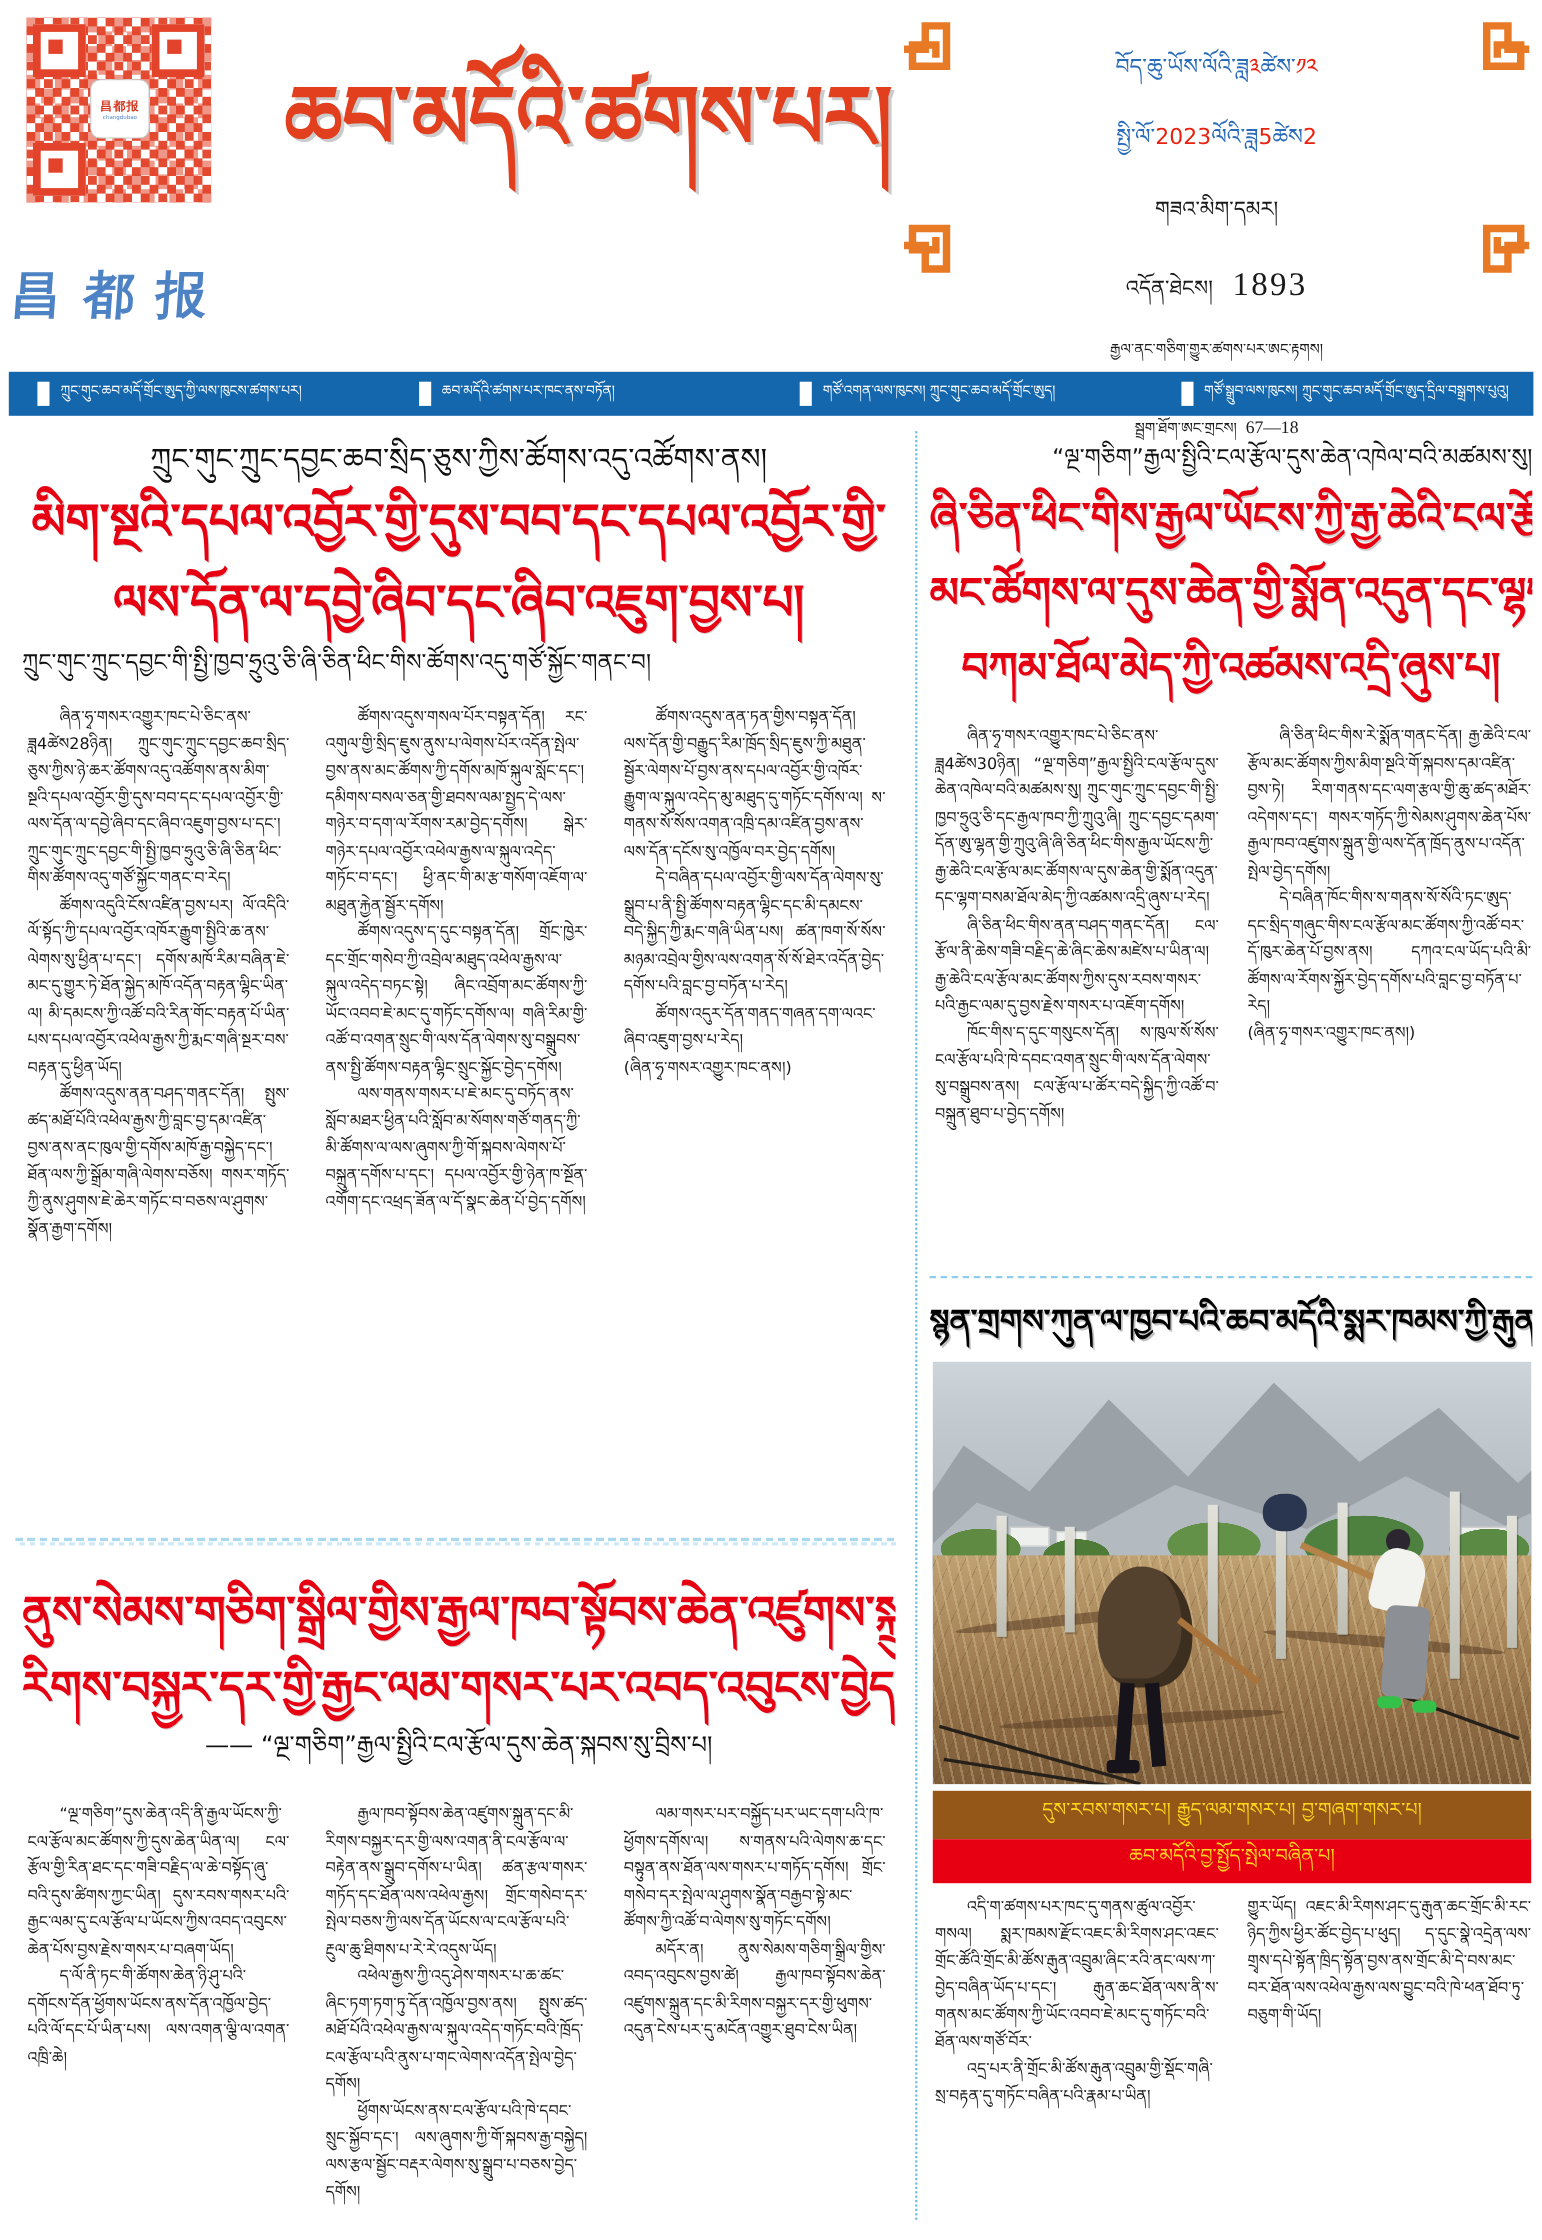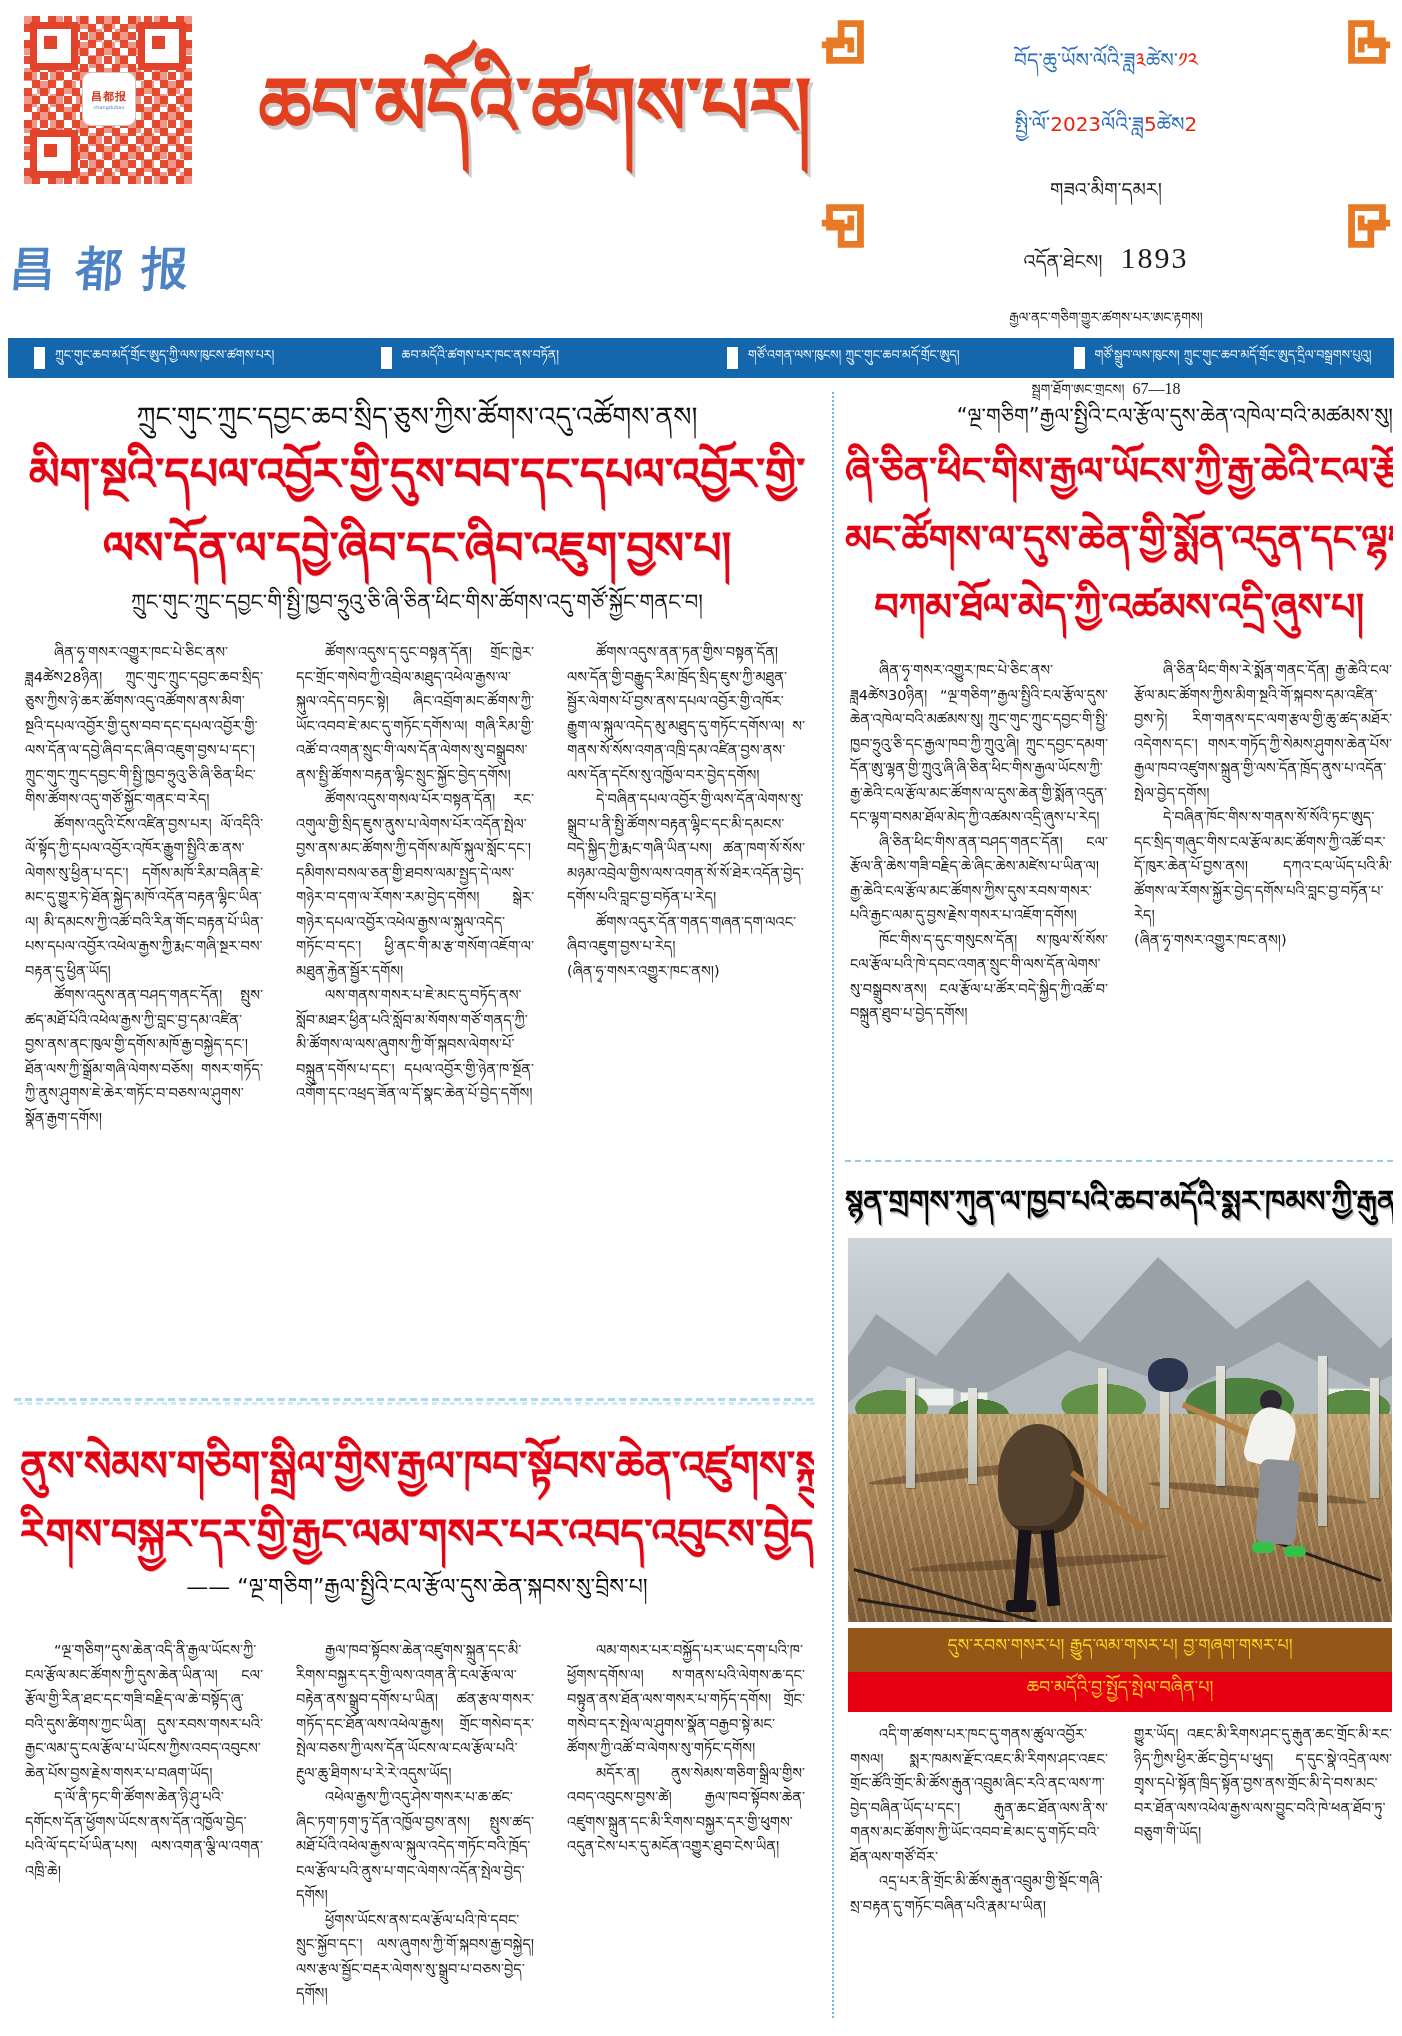--- a/index.html
+++ b/index.html
@@ -54,21 +54,21 @@
         background:repeating-linear-gradient(90deg,#a9d8ef 0 7px,#ffffff 7px 11px),
                    repeating-linear-gradient(90deg,#ffffff 0 4px,#cfe9f7 4px 9px);
         background-size:100% 3px;background-position:0 0,0 4px;background-repeat:no-repeat,no-repeat;}
   .r-dash{left:845px;top:1160px;width:548px;border-top:2px dashed #8fcdea;}
 
   
   .kicker-l{left:20px;top:386px;width:794px;text-align:center;font-size:27px;color:#101010;font-weight:500;white-space:nowrap;overflow:hidden;}
   .red-h{color:#e60012;font-weight:bold;text-align:center;white-space:nowrap;overflow:hidden;text-shadow:1px 1px 0 rgba(120,120,120,.35);}
   .hl1{left:20px;top:424px;width:794px;font-size:44px;}
   .hl2{left:20px;top:498px;width:794px;font-size:44px;}
-  .sub-l{left:20px;top:578px;width:794px;text-align:center;font-size:21px;color:#101010;white-space:nowrap;overflow:hidden;}
+  .sub-l{left:20px;top:578px;width:794px;text-align:left;font-size:21px;color:#101010;white-space:nowrap;overflow:hidden;}
   .kicker-r{left:845px;top:392px;width:548px;text-align:right;font-size:21px;color:#101010;white-space:nowrap;overflow:hidden;}
   .hr1{left:845px;top:428px;width:548px;font-size:38px;}
   .hr2{left:845px;top:496px;width:548px;font-size:38px;}
   .hr3{left:845px;top:564px;width:548px;font-size:38px;}
 
   
   .col{overflow:hidden;}
   .col p{margin:0;font-size:14.5px;line-height:24.5px;text-align:justify;text-indent:2em;color:#141414;}
   .col p.noindent{text-indent:0;}
   .col p.credit{text-indent:0;}
@@ -193,22 +193,22 @@
 <div class="abs red-h hl1">མིག་སྔའི་དཔལ་འབྱོར་གྱི་དུས་བབ་དང་དཔལ་འབྱོར་གྱི་</div>
 <div class="abs red-h hl2">ལས་དོན་ལ་དབྱེ་ཞིབ་དང་ཞིབ་འཇུག་བྱས་པ།</div>
 <div class="abs sub-l">ཀྲུང་གུང་ཀྲུང་དབྱང་གི་སྤྱི་ཁྱབ་ཧྲུའུ་ཅི་ཞི་ཅིན་ཕིང་གིས་ཚོགས་འདུ་གཙོ་སྐྱོང་གནང་བ།</div>
 
 <div class="abs col" style="left:25px;top:640px;width:238px;height:752px">
   <p>ཞིན་ཧྭ་གསར་འགྱུར་ཁང་པེ་ཅིང་ནས་ཟླ4ཚེས28ཉིན། ཀྲུང་གུང་ཀྲུང་དབྱང་ཆབ་སྲིད་ཅུས་ཀྱིས་ཉེ་ཆར་ཚོགས་འདུ་འཚོགས་ནས་མིག་སྔའི་དཔལ་འབྱོར་གྱི་དུས་བབ་དང་དཔལ་འབྱོར་གྱི་ལས་དོན་ལ་དབྱེ་ཞིབ་དང་ཞིབ་འཇུག་བྱས་པ་དང་། ཀྲུང་གུང་ཀྲུང་དབྱང་གི་སྤྱི་ཁྱབ་ཧྲུའུ་ཅི་ཞི་ཅིན་ཕིང་གིས་ཚོགས་འདུ་གཙོ་སྐྱོང་གནང་བ་རེད།</p>
   <p>ཚོགས་འདུའི་ངོས་འཛིན་བྱས་པར། ལོ་འདིའི་ལོ་སྟོད་ཀྱི་དཔལ་འབྱོར་འཁོར་རྒྱུག་སྤྱིའི་ཆ་ནས་ལེགས་སུ་ཕྱིན་པ་དང་། དགོས་མཁོ་རིམ་བཞིན་ཇེ་མང་དུ་གྱུར་ཏེ་ཐོན་སྐྱེད་མཁོ་འདོན་བརྟན་ལྷིང་ཡིན་ལ། མི་དམངས་ཀྱི་འཚོ་བའི་རིན་གོང་བརྟན་པོ་ཡིན་པས་དཔལ་འབྱོར་འཕེལ་རྒྱས་ཀྱི་རྨང་གཞི་སྔར་བས་བརྟན་དུ་ཕྱིན་ཡོད།</p>
   <p>ཚོགས་འདུས་ནན་བཤད་གནང་དོན། སྤུས་ཚད་མཐོ་པོའི་འཕེལ་རྒྱས་ཀྱི་བླང་བྱ་དམ་འཛིན་བྱས་ནས་ནང་ཁུལ་གྱི་དགོས་མཁོ་རྒྱ་བསྐྱེད་དང་། ཐོན་ལས་ཀྱི་སྒྲོམ་གཞི་ལེགས་བཅོས། གསར་གཏོད་ཀྱི་ནུས་ཤུགས་ཇེ་ཆེར་གཏོང་བ་བཅས་ལ་ཤུགས་སྣོན་རྒྱག་དགོས།</p>
 </div>
 <div class="abs col" style="left:296px;top:640px;width:238px;height:752px">
+  <p>ཚོགས་འདུས་གསལ་པོར་བསྟན་དོན། རང་འགུལ་གྱི་སྲིད་ཇུས་ནུས་པ་ལེགས་པོར་འདོན་སྤེལ་བྱས་ནས་མང་ཚོགས་ཀྱི་དགོས་མཁོ་སྐུལ་སློང་དང་། དམིགས་བསལ་ཅན་གྱི་ཐབས་ལམ་སྤྱད་དེ་ལས་གཉེར་བ་དག་ལ་རོགས་རམ་བྱེད་དགོས། སྒེར་གཉེར་དཔལ་འབྱོར་འཕེལ་རྒྱས་ལ་སྐུལ་འདེད་གཏོང་བ་དང་། ཕྱི་ནང་གི་མ་རྩ་གསོག་འཇོག་ལ་མཐུན་རྐྱེན་སྦྱོར་དགོས།</p>
   <p>ཚོགས་འདུས་ད་དུང་བསྟན་དོན། གྲོང་ཁྱེར་དང་གྲོང་གསེབ་ཀྱི་འབྲེལ་མཐུད་འཕེལ་རྒྱས་ལ་སྐུལ་འདེད་བཏང་སྟེ། ཞིང་འབྲོག་མང་ཚོགས་ཀྱི་ཡོང་འབབ་ཇེ་མང་དུ་གཏོང་དགོས་ལ། གཞི་རིམ་གྱི་འཚོ་བ་འགན་སྲུང་གི་ལས་དོན་ལེགས་སུ་བསྒྲུབས་ནས་སྤྱི་ཚོགས་བརྟན་ལྷིང་སྲུང་སྐྱོང་བྱེད་དགོས།</p>
-  <p>ཚོགས་འདུས་གསལ་པོར་བསྟན་དོན། རང་འགུལ་གྱི་སྲིད་ཇུས་ནུས་པ་ལེགས་པོར་འདོན་སྤེལ་བྱས་ནས་མང་ཚོགས་ཀྱི་དགོས་མཁོ་སྐུལ་སློང་དང་། དམིགས་བསལ་ཅན་གྱི་ཐབས་ལམ་སྤྱད་དེ་ལས་གཉེར་བ་དག་ལ་རོགས་རམ་བྱེད་དགོས། སྒེར་གཉེར་དཔལ་འབྱོར་འཕེལ་རྒྱས་ལ་སྐུལ་འདེད་གཏོང་བ་དང་། ཕྱི་ནང་གི་མ་རྩ་གསོག་འཇོག་ལ་མཐུན་རྐྱེན་སྦྱོར་དགོས།</p>
   <p>ལས་གནས་གསར་པ་ཇེ་མང་དུ་བཏོད་ནས་སློབ་མཐར་ཕྱིན་པའི་སློབ་མ་སོགས་གཙོ་གནད་ཀྱི་མི་ཚོགས་ལ་ལས་ཞུགས་ཀྱི་གོ་སྐབས་ལེགས་པོ་བསྐྲུན་དགོས་པ་དང་། དཔལ་འབྱོར་གྱི་ཉེན་ཁ་སྔོན་འགོག་དང་འཕྲད་ཟོན་ལ་དོ་སྣང་ཆེན་པོ་བྱེད་དགོས།</p>
 </div>
 <div class="abs col" style="left:567px;top:640px;width:238px;height:752px">
   <p>ཚོགས་འདུས་ནན་ཏན་གྱིས་བསྟན་དོན། ལས་དོན་གྱི་བརྒྱུད་རིམ་ཁྲོད་སྲིད་ཇུས་ཀྱི་མཐུན་སྦྱོར་ལེགས་པོ་བྱས་ནས་དཔལ་འབྱོར་གྱི་འཁོར་རྒྱུག་ལ་སྐུལ་འདེད་མུ་མཐུད་དུ་གཏོང་དགོས་ལ། ས་གནས་སོ་སོས་འགན་འཁྲི་དམ་འཛིན་བྱས་ནས་ལས་དོན་དངོས་སུ་འཁྱོལ་བར་བྱེད་དགོས།</p>
   <p>དེ་བཞིན་དཔལ་འབྱོར་གྱི་ལས་དོན་ལེགས་སུ་སྒྲུབ་པ་ནི་སྤྱི་ཚོགས་བརྟན་ལྷིང་དང་མི་དམངས་བདེ་སྐྱིད་ཀྱི་རྨང་གཞི་ཡིན་པས། ཚན་ཁག་སོ་སོས་མཉམ་འབྲེལ་གྱིས་ལས་འགན་སོ་སོ་ཐེར་འདོན་བྱེད་དགོས་པའི་བླང་བྱ་བཏོན་པ་རེད།</p>
   <p>ཚོགས་འདུར་དོན་གནད་གཞན་དག་ལའང་ཞིབ་འཇུག་བྱས་པ་རེད།</p>
   <p class="credit">(ཞིན་ཧྭ་གསར་འགྱུར་ཁང་ནས།)</p>
 </div>
 
 <div class="abs kicker-r">“ལྔ་གཅིག”རྒྱལ་སྤྱིའི་ངལ་རྩོལ་དུས་ཆེན་འཁེལ་བའི་མཚམས་སུ།</div>

